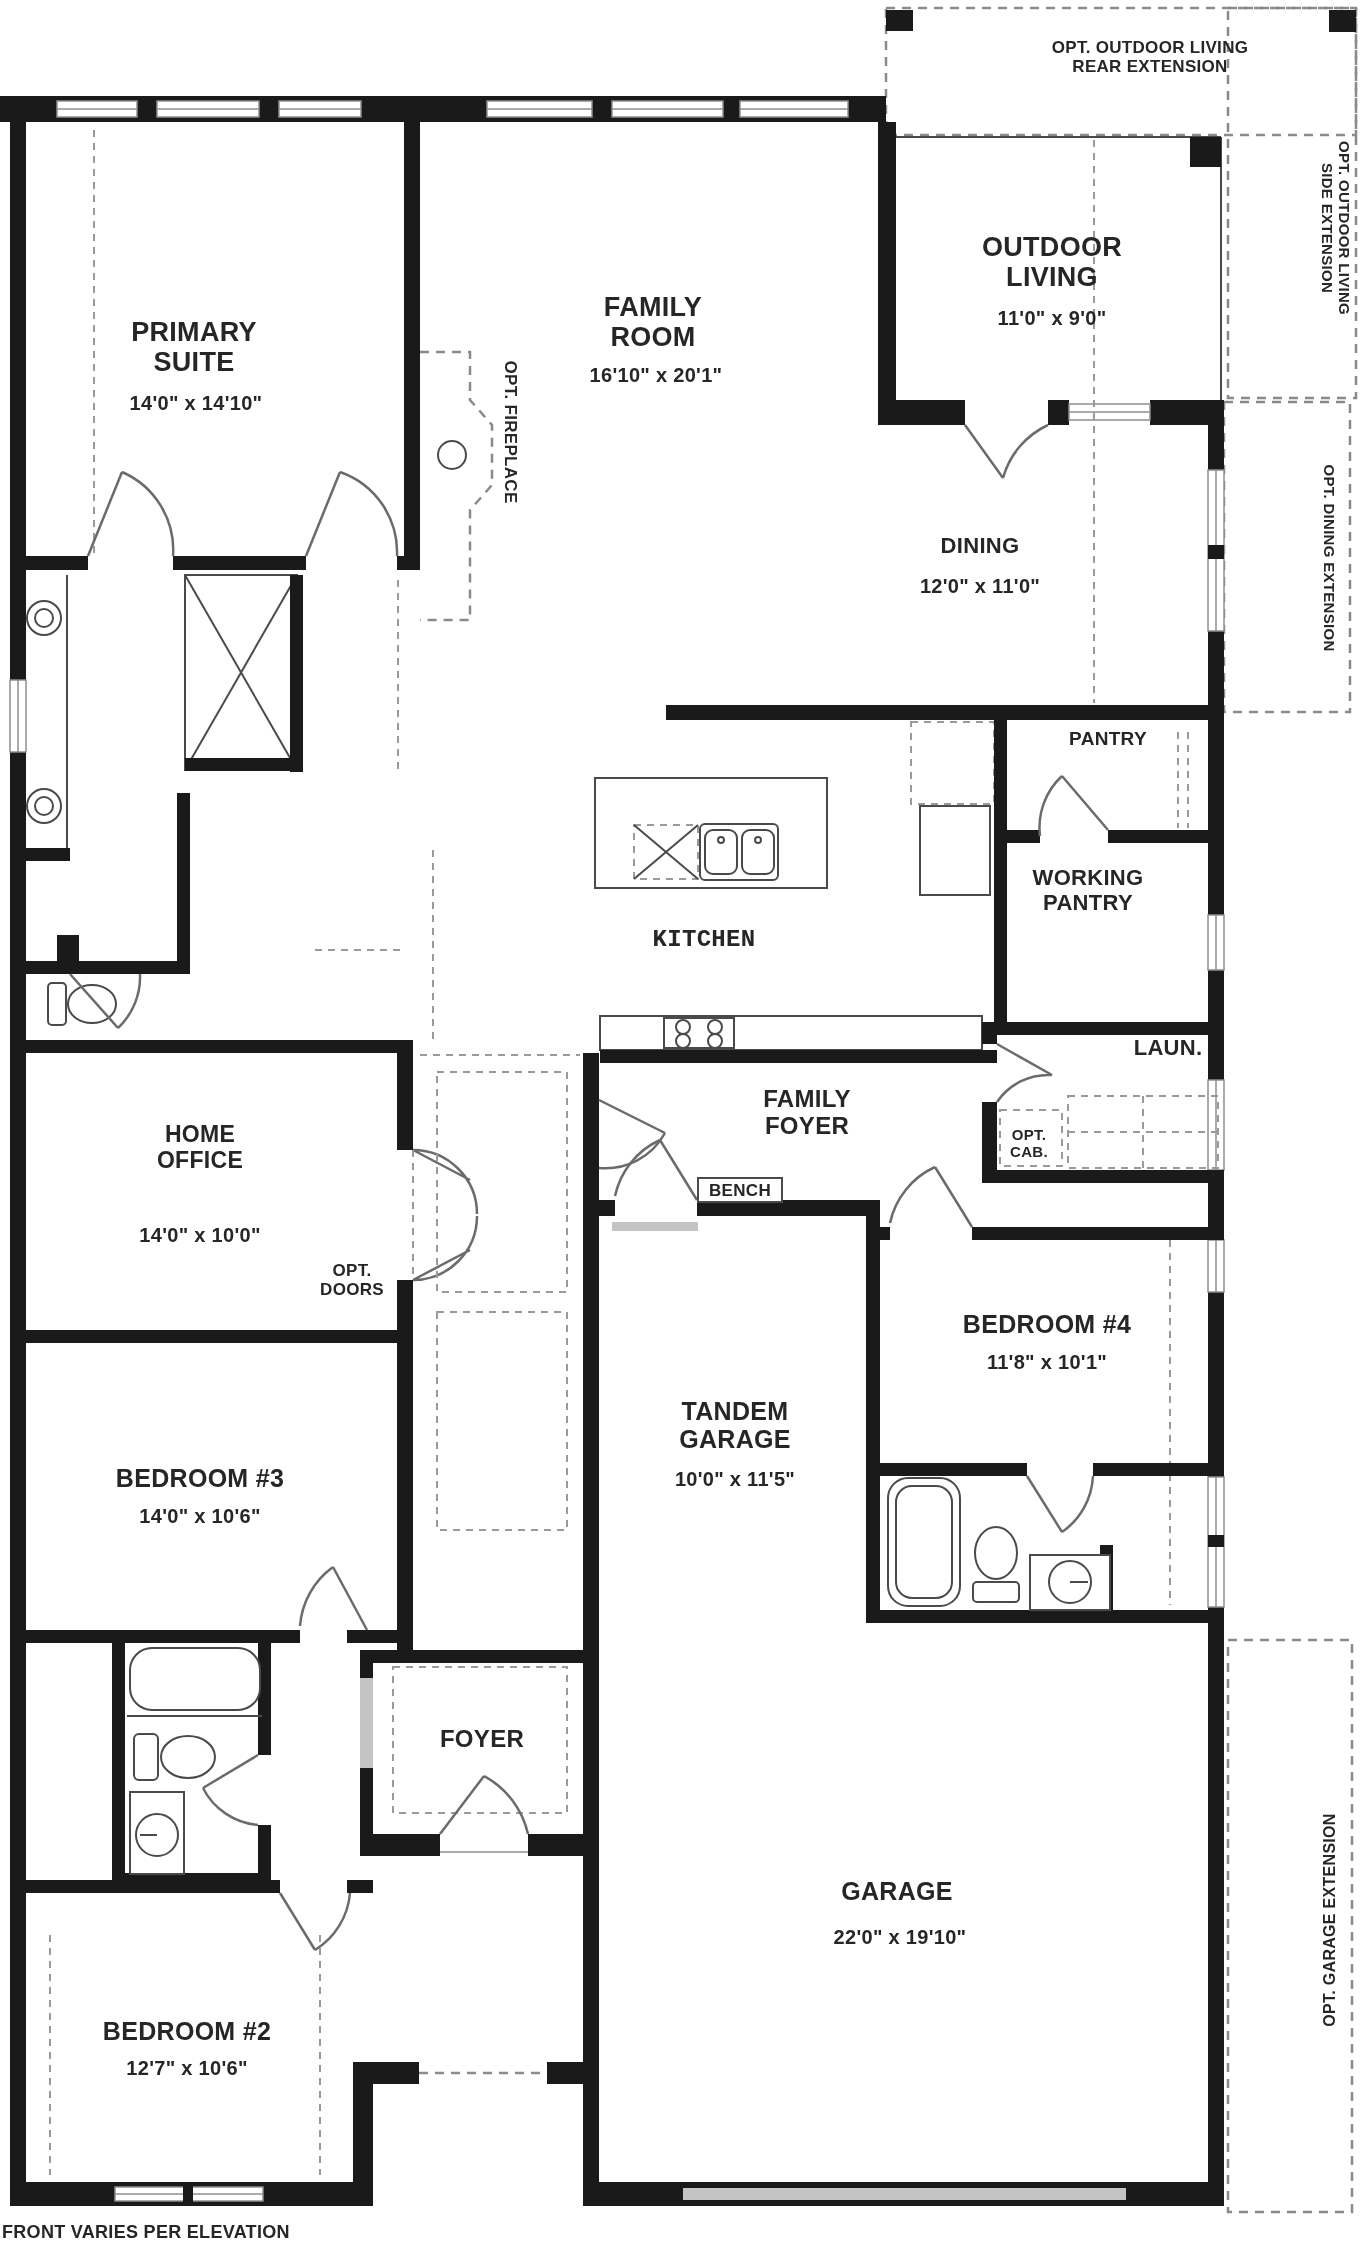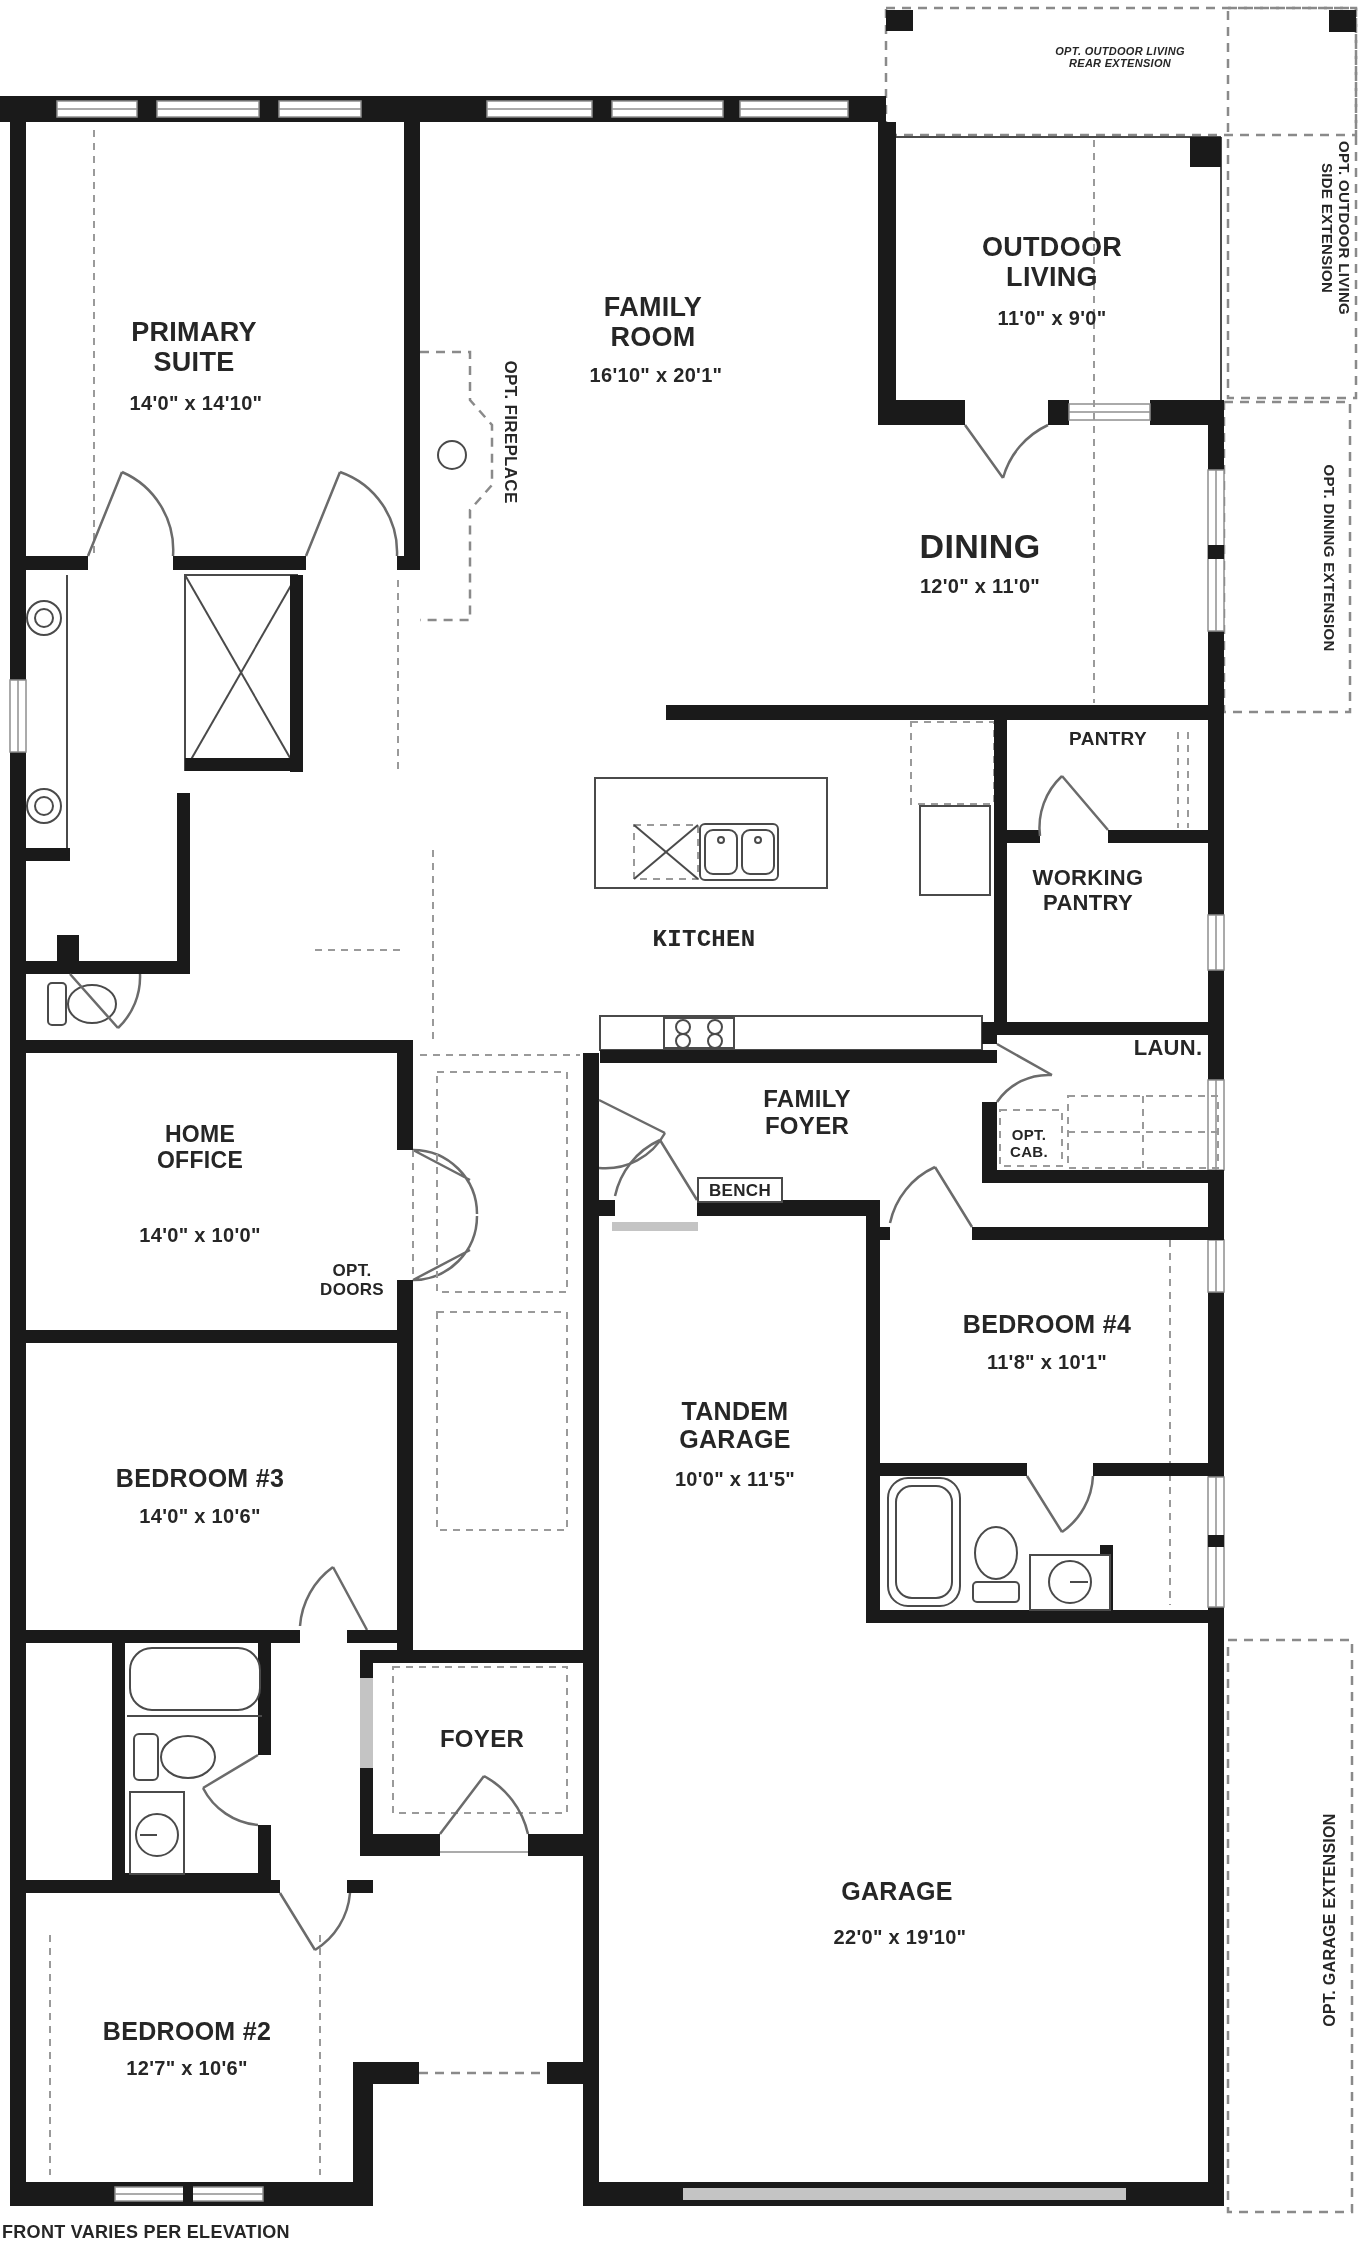--- a/index.html
+++ b/index.html
@@ -267,40 +267,40 @@
     <rect class="wall" x="360" y="1834" width="80" height="22"></rect>
     <rect class="wall" x="528" y="1834" width="69" height="22"></rect>
     <line class="winline" x1="440" y1="1852" x2="528" y2="1852"></line>
     <path class="door" d="M 440 1834 L 484 1776 M 484 1776 A 88 88 0 0 1 528 1834"></path>
 
     <line class="dashl" x1="50" y1="1935" x2="50" y2="2175"></line>
     <line class="dashl" x1="320" y1="1935" x2="320" y2="2175"></line>
   </g>
 </svg>
 
-  <div class="lbl" style="left:1120px;top:57px;font-size:11px;font-style:italic;">OPT. OUTDOOR LIVING
+  <div class="lbl" style="left:1150px;top:57px;font-size:17px;">OPT. OUTDOOR LIVING
 REAR EXTENSION</div>
   <div class="lbl v90" style="left:1335px;top:228px;font-size:15px;text-align:center;">OPT. OUTDOOR LIVING
 SIDE EXTENSION</div>
 
   <div class="lbl" style="left:1052px;top:262px;font-size:27px;">OUTDOOR
 LIVING</div>
   <div class="lbl dims" style="left:1052px;top:318px;font-size:20px;">11'0" x 9'0"</div>
 
   <div class="lbl" style="left:194px;top:347px;font-size:27px;text-align:center;">PRIMARY
 SUITE</div>
   <div class="lbl dims" style="left:196px;top:403px;font-size:20px;">14'0" x 14'10"</div>
 
   <div class="lbl" style="left:653px;top:322px;font-size:27px;">FAMILY
 ROOM</div>
   <div class="lbl dims" style="left:656px;top:375px;font-size:20px;">16'10" x 20'1"</div>
 
   <div class="lbl v90" style="left:510px;top:432px;font-size:17px;">OPT. FIREPLACE</div>
 
-  <div class="lbl" style="left:980px;top:546px;font-size:34px;">DINING</div>
+  <div class="lbl" style="left:980px;top:546px;font-size:22px;">DINING</div>
   <div class="lbl dims" style="left:980px;top:586px;font-size:20px;">12'0" x 11'0"</div>
 
   <div class="lbl v90" style="left:1329px;top:558px;font-size:15px;">OPT. DINING EXTENSION</div>
 
   <div class="lbl" style="left:1108px;top:739px;font-size:19px;">PANTRY</div>
   <div class="lbl" style="left:704px;top:940px;font-size:24px;font-family:Liberation Mono, monospace;">KITCHEN</div>
   <div class="lbl" style="left:1088px;top:891px;font-size:22px;">WORKING
 PANTRY</div>
   <div class="lbl" style="left:1125px;top:1048px;font-size:22px;margin-left:43px;">LAUN.</div>
   <div class="lbl" style="left:1029px;top:1144px;font-size:15px;">OPT.

